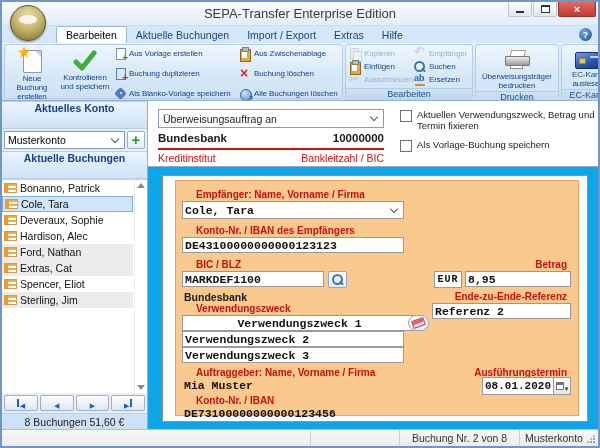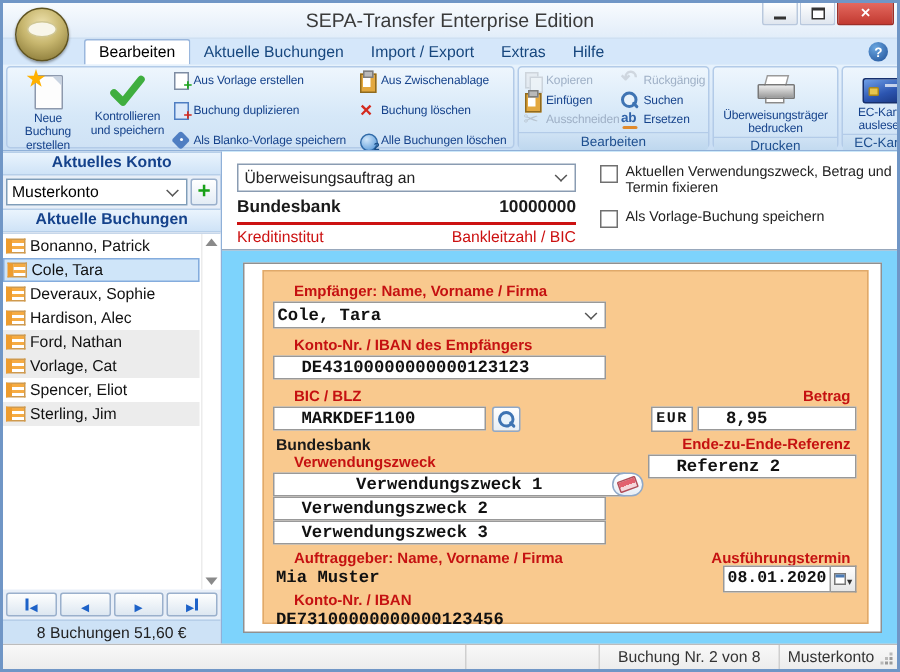--- a/index.html
+++ b/index.html
@@ -81,21 +81,21 @@
   .eccard { width:26px; height:17px; border-radius:2px; position:relative; margin-top:4px;
             background:linear-gradient(160deg,#6fa0e8 0%,#2c55b0 60%,#1b3a85 100%); border:1px solid #16306e; }
   .eccard::before { content:""; position:absolute; left:3px; top:5px; width:5px; height:4px; background:#e7c64f; border:1px solid #a8861c; border-radius:1px; }
   .eccard::after { content:""; position:absolute; right:2px; top:3px; width:8px; height:2px; background:rgba(255,255,255,.7); }
 
   
   .content { display:flex; height:328px; }
 
   
   .sidebar { width:146px; background:#e8eff8; border-right:1px solid #8fb0d8; display:flex; flex-direction:column; }
-  .side-header { height:16px; background:linear-gradient(#eaf4fd,#cfe3f7); border-top:1px solid #b7cfe9; border-bottom:1px solid #b7cfe9;
+  .side-header { height:28px; background:linear-gradient(#eaf4fd,#cfe3f7); border-top:1px solid #b7cfe9; border-bottom:1px solid #b7cfe9;
                  font-size:10.5px; font-weight:bold; color:#15428b; text-align:center; line-height:13px; }
   .konto-row { height:22px; display:flex; align-items:center; padding:1px 2px; gap:2px; }
   .select { flex:1; height:18px; background:#fff; border:1px solid #7f9db9; display:flex; align-items:center; font-size:10.5px; padding-left:3px; }
   .chev { margin-left:auto; margin-right:6px; width:6px; height:6px; border-right:1.6px solid #555; border-bottom:1.6px solid #555; transform:rotate(45deg); margin-top:-3px; flex:none; }
   .plus-btn { width:18px; height:18px; border:1px solid #9ab0cc; background:linear-gradient(#ffffff,#e3ecf5); border-radius:2px;
               display:flex; align-items:center; justify-content:center; }
   .plus-glyph::before { content:"+"; color:#18a018; font-weight:bold; font-size:15px; line-height:1; text-shadow:0 0 1px #fff; }
   .booking-list { flex:1; background:#fff; position:relative; overflow:hidden; padding-right:14px; border-top:1px solid #c7d7ea; }
   .list-item { height:16px; display:flex; align-items:center; gap:3px; font-size:10.5px; color:#111; padding-left:2px; }
   .list-item.alt { background:#ececec; }
@@ -108,41 +108,41 @@
   .scr.down { bottom:3px; border-top:5px solid #8a8a8a; }
   .nav-row { height:20px; display:flex; gap:2px; padding:1px 2px; align-items:center; background:#e8eff8; }
   .nav-btn { flex:1; height:16px; border:1px solid #9ab0cc; border-radius:2px; background:linear-gradient(#fdfefe,#dde7f1);
              display:flex; align-items:center; justify-content:center; gap:1px; }
   .tri-l::before { content:"\25C0"; font-size:7px; color:#1d62c8; }
   .tri-r::before { content:"\25B6"; font-size:7px; color:#1d62c8; }
   .bar { width:2px; height:8px; background:#1d62c8; }
   .count-bar { height:16px; background:#cde2f6; font-size:10.5px; line-height:16px; text-align:center; color:#222; border-top:1px solid #b7cfe9; }
 
   
-  .main { flex:1; position:relative; background:#7dd3fc; }
+  .main { flex:1; position:relative; background:#0ea5e9; }
   .top-panel { position:absolute; left:0; top:0; right:0; height:66px; background:#fff; border-bottom:1px solid #98a8bc; }
   .order-select { position:absolute; left:10px; top:8px; width:226px; height:19px; border:1px solid #8a9cb2; background:#fff;
                   display:flex; align-items:center; font-size:10.5px; padding-left:4px; color:#222; }
   .bank-row { position:absolute; left:10px; top:31px; width:226px; display:flex; justify-content:space-between;
               font-size:11.5px; font-weight:bold; color:#1a1a1a; }
   .red-underline { position:absolute; left:10px; top:47px; width:226px; border-bottom:2px solid #cc1111; }
   .red-row { position:absolute; left:10px; top:51px; width:226px; display:flex; justify-content:space-between;
              font-size:10.5px; color:#cc1111; }
   .cbx-row { position:absolute; left:252px; display:flex; gap:5px; align-items:flex-start; }
   .cbx { width:12px; height:12px; border:1px solid #707070; background:#fff; flex:none; margin-top:1px; }
   .cbx-label { font-size:9.5px; color:#222; width:188px; line-height:11px; }
 
   .grey-area { position:absolute; left:0; top:66px; right:0; bottom:0; }
   .paper { position:absolute; left:14px; top:8px; right:10px; bottom:7px; background:#fff; border:1px solid #909090; }
   .orange { position:absolute; left:12px; top:4px; right:8px; bottom:5px; background:#f9c98e; border:1px solid #e0a96a; }
 
   .flabel { position:absolute; font-size:10px; font-weight:bold; color:#c51111; white-space:nowrap;margin-left:12px; }
   .flabel.r { right:11px; text-align:right; }
   .finput { position:absolute; height:16px; border:1px solid #999; background:#fff; font:700 11.5px "Liberation Mono",monospace;
-            padding:0 18px; color:#111; }
+            padding:0 2px; color:#111; }
   .fcombo { position:absolute; height:18px; border:1px solid #999; background:#fff; display:flex; align-items:center;
             font:700 11.5px "Liberation Mono",monospace; padding-left:2px; color:#111; }
   .ftext { position:absolute; font:700 11.5px "Liberation Mono",monospace; color:#111; white-space:nowrap; }
   .btext { position:absolute; font-size:10.5px; font-weight:bold; color:#1a1a1a; }
   .sq-btn { position:absolute; width:19px; height:17px; border:1px solid #8fa8c8; border-radius:2px;
             background:linear-gradient(#ffffff,#e7eef6); display:flex; align-items:center; justify-content:center; }
   .lens { position:relative; width:12px; height:12px; }
   .lens::before { content:""; position:absolute; left:0; top:0; width:7px; height:7px; border:2px solid #3f74b3; border-radius:50%; background:#eaf3fb; }
   .lens::after { content:""; position:absolute; left:7px; top:8px; width:5px; height:2px; background:#3f74b3; transform:rotate(45deg); border-radius:1px; }
   .i-eraser { width:13px; height:8px; transform:rotate(-20deg); border:1px solid #b14c58; border-radius:1px;
@@ -264,21 +264,21 @@
             <span>Einfügen</span>
           </div>
           <div class="smbtn dis">
             <span class="ic i-cut"></span>
             <span>Ausschneiden</span>
           </div>
         </div>
         <div class="scol wD">
           <div class="smbtn dis">
             <span class="ic i-undo"></span>
-            <span>Rückgängig</span>
+            <span>Empfänger</span>
           </div>
           <div class="smbtn">
             <span class="ic i-search"></span>
             <span>Suchen</span>
           </div>
           <div class="smbtn">
             <span class="ic i-replace"></span>
             <span>Ersetzen</span>
           </div>
         </div>
@@ -340,21 +340,21 @@
         <div class="list-item">
             <span class="row-icon"></span>
             <span>Hardison, Alec</span>
           </div>
         <div class="list-item alt">
             <span class="row-icon"></span>
             <span>Ford, Nathan</span>
           </div>
         <div class="list-item alt">
             <span class="row-icon"></span>
-            <span>Vorlage, Cat</span>
+            <span>Extras, Cat</span>
           </div>
         <div class="list-item">
             <span class="row-icon"></span>
             <span>Spencer, Eliot</span>
           </div>
         <div class="list-item alt">
             <span class="row-icon"></span>
             <span>Sterling, Jim</span>
           </div>
         <div class="scrollcol">

